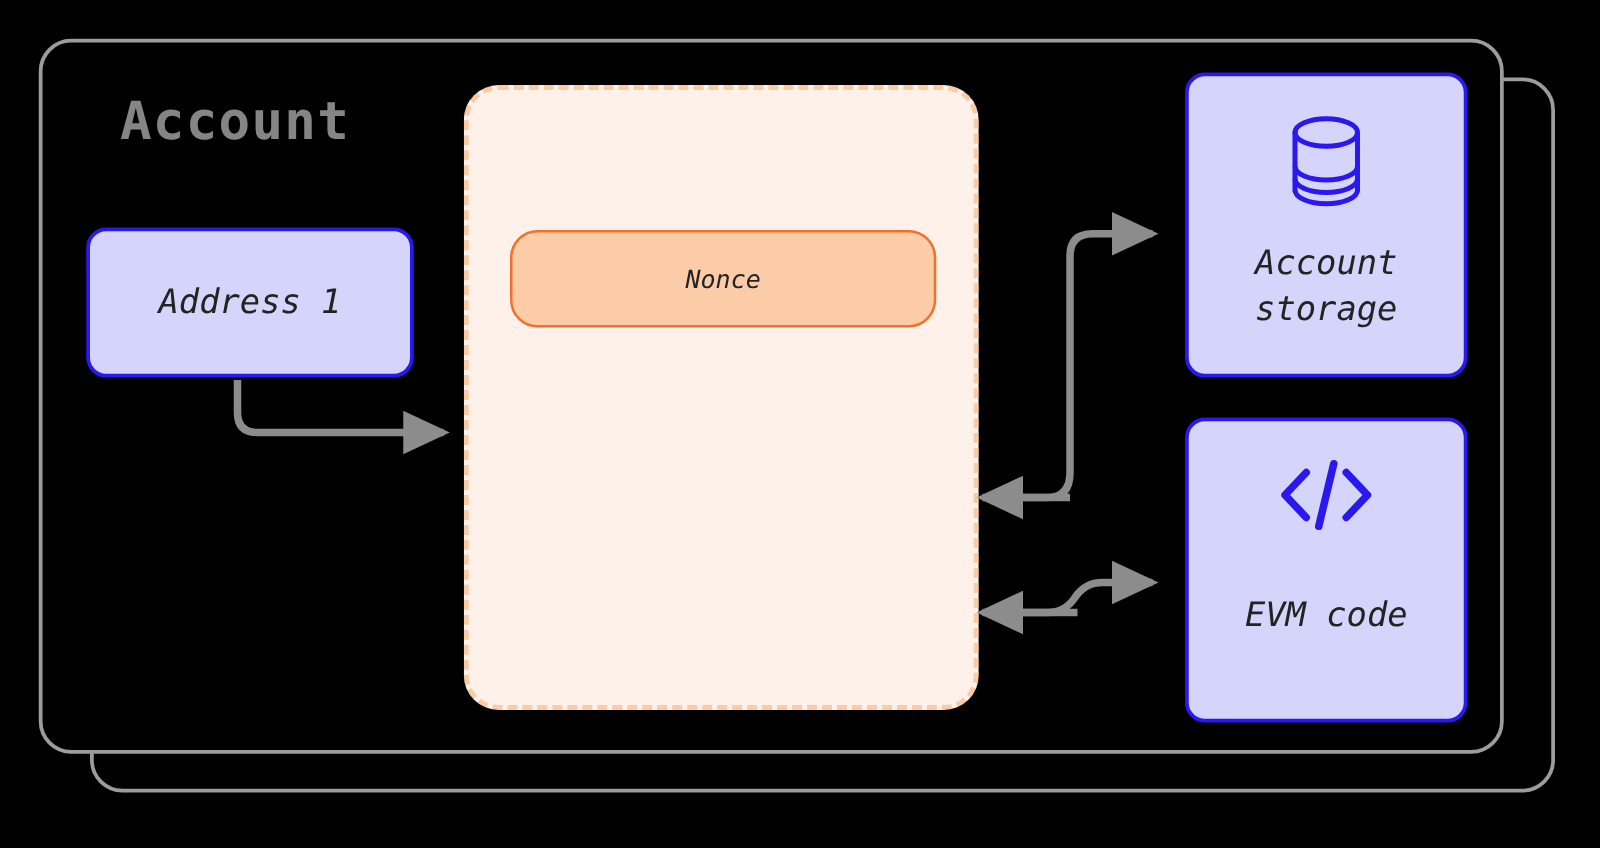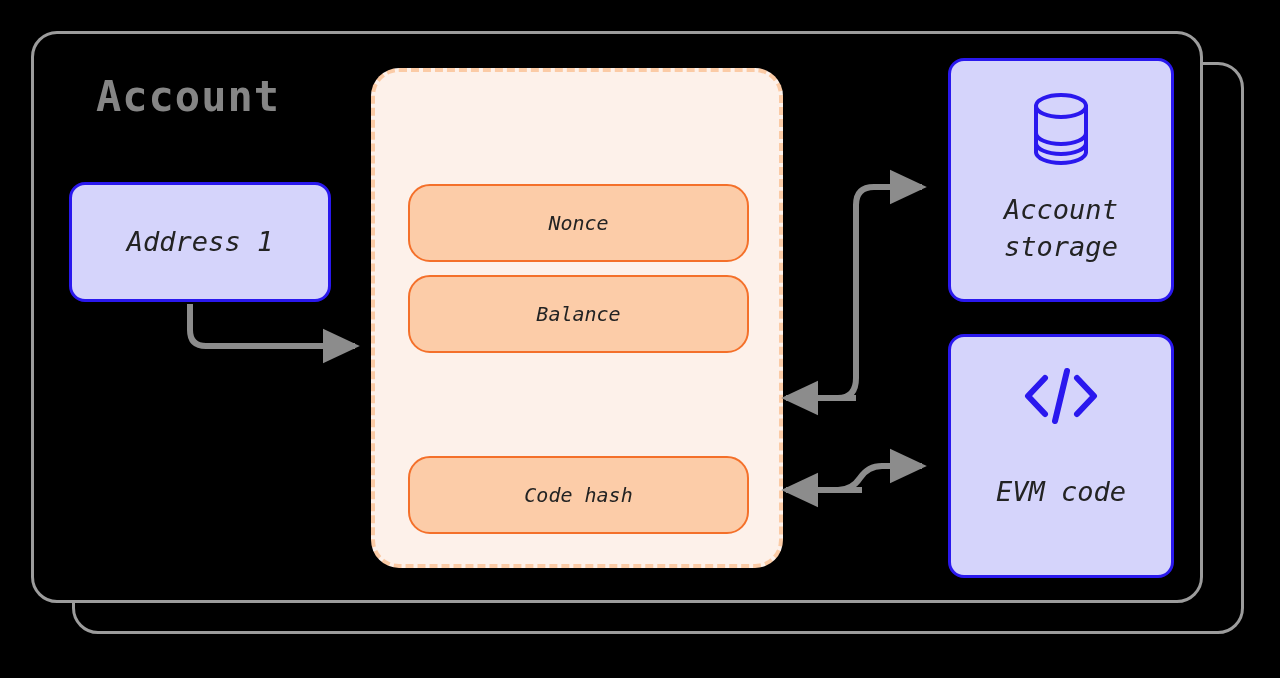--- a/index.html
+++ b/index.html
@@ -179,26 +179,20 @@
   <div id="account-title">Account</div>
 
   <div class="node lavender-node" id="node-address-1">
     <span class="node-caption">Address 1</span>
   </div>
 
   <div id="account-state-box">
 
     <div class="field-pill" id="pill-nonce">
       <span>Nonce</span>
-    </div>
-    <div class="field-pill" id="pill-balance">
-      <span>Balance</span>
-    </div>
-    <div class="field-pill" id="pill-code-hash">
-      <span>Code hash</span>
     </div>
   </div>
 
   <div class="node lavender-node" id="node-account-storage">
     <span class="node-icon">
       <svg width="62" height="76" viewBox="0 0 62 76" fill="none" xmlns="http://www.w3.org/2000/svg">
         <ellipse cx="31" cy="15" rx="25" ry="11" stroke="#2A18EE" stroke-width="4" fill="none"></ellipse>
         <path d="M6 15 V61" stroke="#2A18EE" stroke-width="4" fill="none" stroke-linecap="round"></path>
         <path d="M56 15 V61" stroke="#2A18EE" stroke-width="4" fill="none" stroke-linecap="round"></path>
         <path d="M6 61 a25,11 0 0 0 50,0" stroke="#2A18EE" stroke-width="4" fill="none"></path>

